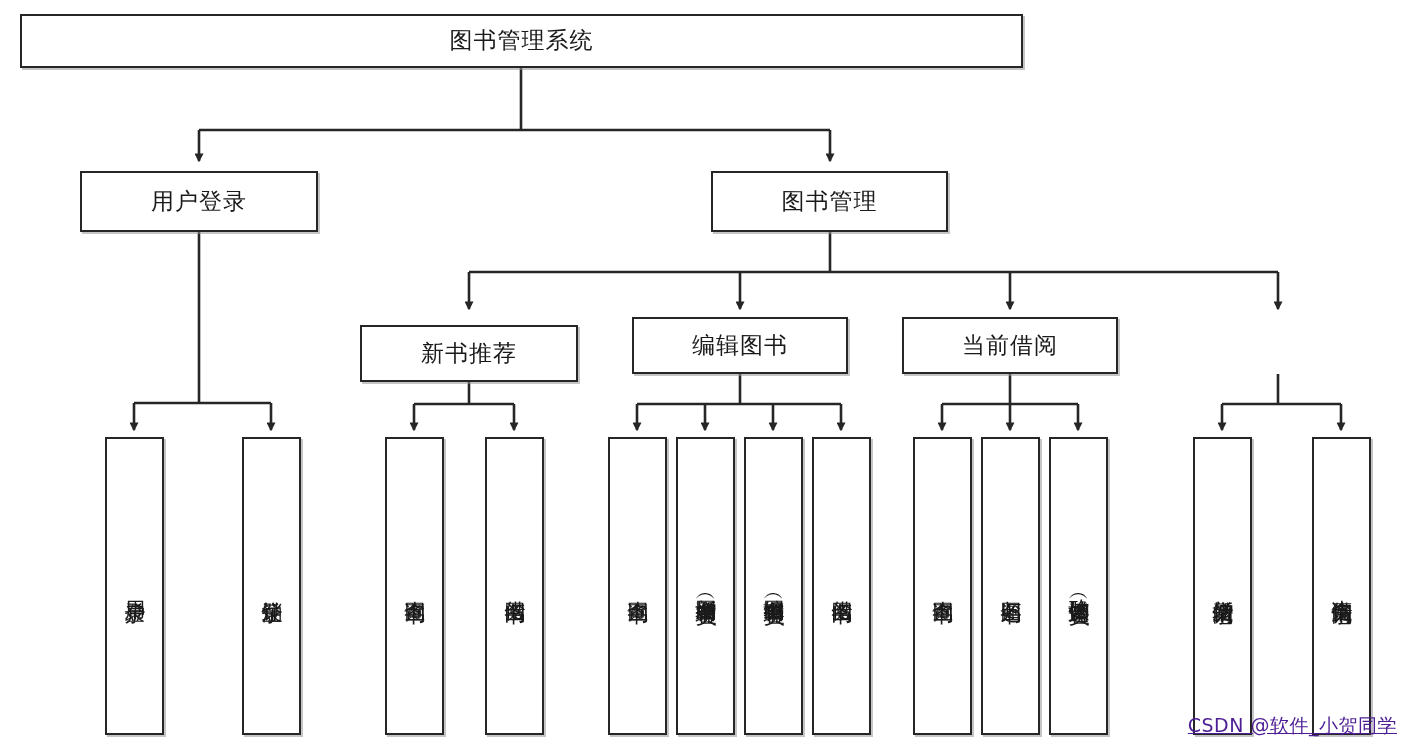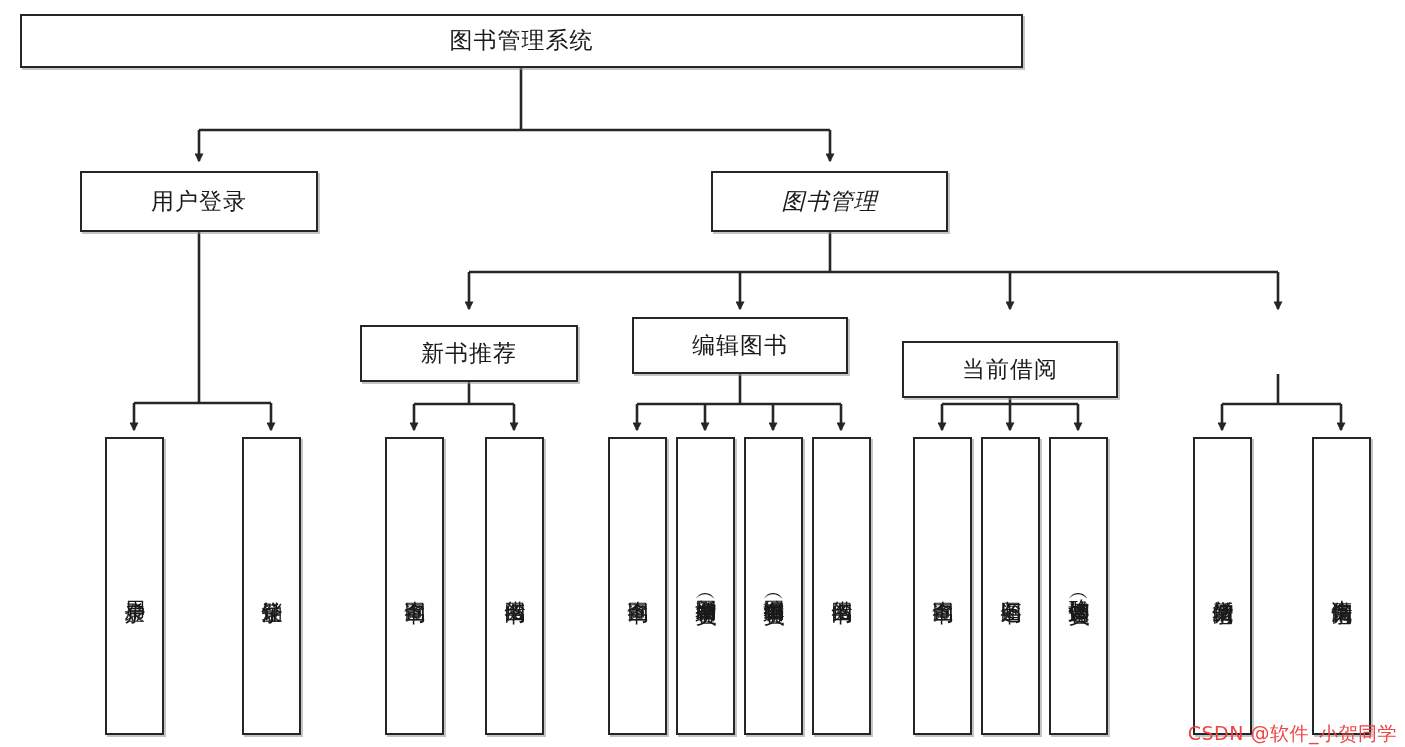--- a/index.html
+++ b/index.html
@@ -52,26 +52,27 @@
     text-align: center;
   }
   .node.v > span {
     display: block;
     writing-mode: vertical-rl;
     text-orientation: upright;
   }
   #watermark {
     position: absolute;
     right: 8px;
-    bottom: 0;
+    bottom: 8px;
     font-size: 19px;
-    color: #ef4444;
+    color: #4c1d95;
     letter-spacing: 0.5px;
     white-space: nowrap;
     font-family: "DejaVu Sans", "Liberation Sans", sans-serif;
+    text-decoration: underline;
   }
 </style>
 </head>
 <body>
 
 <div id="canvas">
 
   <svg id="edges" viewBox="0 0 1405 747" xmlns="http://www.w3.org/2000/svg">
     <defs>
       <marker id="arrow" markerWidth="9" markerHeight="9" refX="7.6" refY="4.5" orient="auto" markerUnits="userSpaceOnUse">
@@ -122,31 +123,31 @@
     </g>
   </svg>
 
   <div class="node h" style="left:20px; top:14px; width:1003px; height:54px;">
     <span>图书管理系统</span>
   </div>
 
   <div class="node h" style="left:80px; top:171px; width:238px; height:61px;">
     <span>用户登录</span>
   </div>
-  <div class="node h" style="left:711px; top:171px; width:237px; height:61px;font-style:italic;">
+  <div class="node h" style="left:711px; top:171px; width:237px; height:61px;">
     <span>图书管理</span>
   </div>
 
   <div class="node h" style="left:360px; top:325px; width:218px; height:57px;">
     <span>新书推荐</span>
   </div>
   <div class="node h" style="left:632px; top:317px; width:216px; height:57px;">
     <span>编辑图书</span>
   </div>
-  <div class="node h" style="left:902px; top:317px; width:216px; height:57px;margin-top:24px;">
+  <div class="node h" style="left:902px; top:317px; width:216px; height:57px;">
     <span>当前借阅</span>
   </div>
 
   <div class="node v" style="left:105px; top:437px; width:59px; height:298px;">
     <span>用户登录</span>
   </div>
   <div class="node v" style="left:242px; top:437px; width:59px; height:298px;">
     <span>注销登录</span>
   </div>
 

